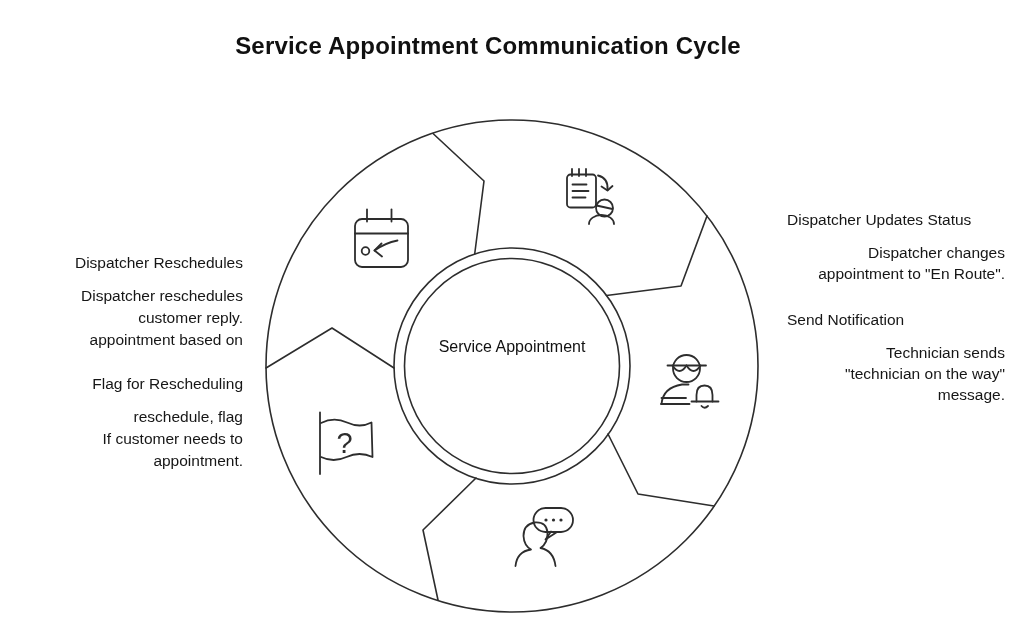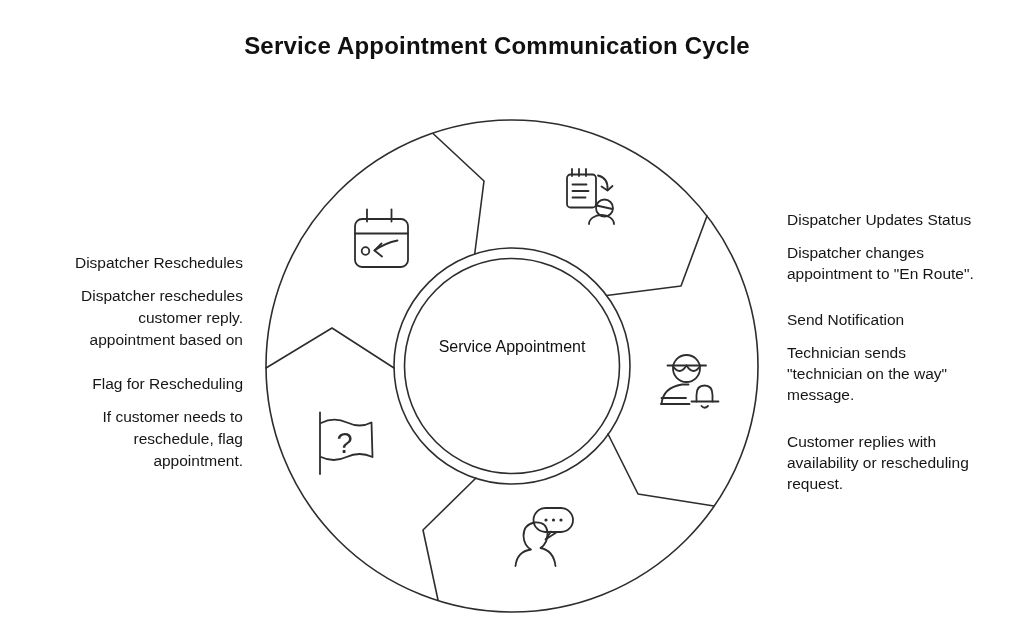--- a/index.html
+++ b/index.html
@@ -2,37 +2,37 @@
 <html><head>
 <meta charset="utf-8">
 <style>
   html,body{margin:0;padding:0;}
   body{
     width:1024px;height:631px;position:relative;overflow:hidden;
     background:#ffffff;color:#111111;
     font-family:"Liberation Sans",sans-serif;
   }
   .title{
-    position:absolute;top:33px;left:9px;width:976px;
+    position:absolute;top:33px;left:0;width:976px;
     text-align:center;font-size:24px;font-weight:700;line-height:26px;
     letter-spacing:.2px;color:#111;
   }
   .diagram-svg{position:absolute;left:0;top:0;}
   .center-label{
     position:absolute;left:402px;top:338px;width:220px;
     text-align:center;font-size:16px;font-weight:400;line-height:17px;color:#111;
   }
   .ann{position:absolute;font-size:15.5px;color:#161616;}
   .ann-left{left:40px;top:253px;width:203px;text-align:right;}
   .ann-right{left:787px;top:210px;width:218px;text-align:left;}
   .heading{font-weight:400;line-height:20px;margin:0 0 12px 0;}
   .para{margin:0;}
   .ann-left .para{line-height:22px;margin-bottom:23px;}
   .ann-right .para{line-height:21px;margin-bottom:26px;}
-  .para .line{white-space:nowrap;}
+  .para .line{white-space:nowrap;text-align:right;}
 </style>
 </head>
 <body>
 
 <div class="title">Service Appointment Communication Cycle</div>
 
 <svg class="diagram-svg" width="1024" height="631" viewBox="0 0 1024 631">
   <g fill="none" stroke="#2d2d2d" stroke-width="1.6" stroke-linecap="round" stroke-linejoin="round">
 
     <circle cx="512" cy="366" r="246"></circle>
@@ -101,36 +101,31 @@
 
 <div class="ann ann-left">
   <div class="heading">Dispatcher Reschedules</div>
   <div class="para">
     <div class="line">Dispatcher reschedules</div>
     <div class="line">customer reply.</div>
     <div class="line">appointment based on</div>
   </div>
   <div class="heading">Flag for Rescheduling</div>
   <div class="para">
+    <div class="line">reschedule, flag</div>
     <div class="line">If customer needs to</div>
-    <div class="line">reschedule, flag</div>
     <div class="line">appointment.</div>
   </div>
 </div>
 
 <div class="ann ann-right">
   <div class="heading">Dispatcher Updates Status</div>
   <div class="para">
     <div class="line">Dispatcher changes</div>
     <div class="line">appointment to "En Route".</div>
   </div>
   <div class="heading">Send Notification</div>
   <div class="para">
     <div class="line">Technician sends</div>
     <div class="line">"technician on the way"</div>
     <div class="line">message.</div>
   </div>
-  <div class="para">
-    <div class="line">Customer replies with</div>
-    <div class="line">availability or rescheduling</div>
-    <div class="line">request.</div>
-  </div>
 </div>
 
 </body></html>

